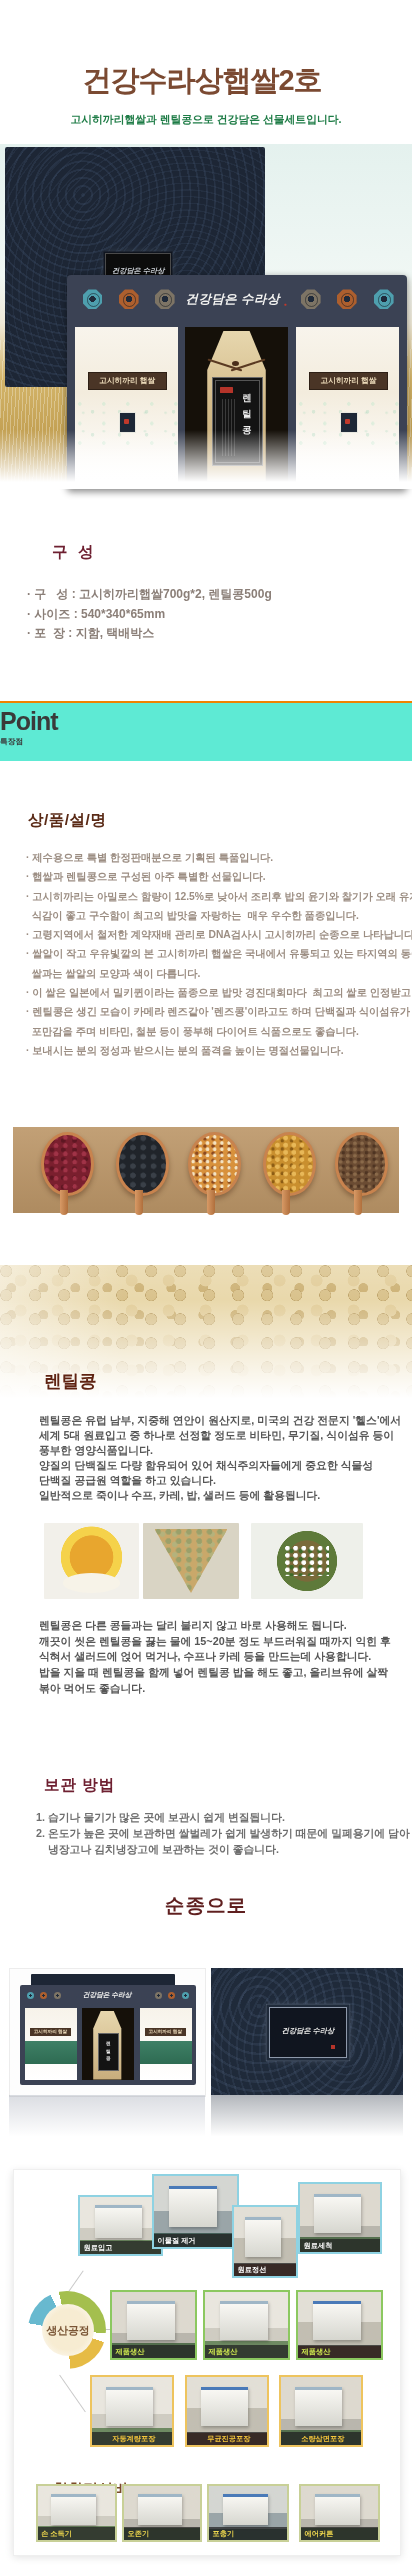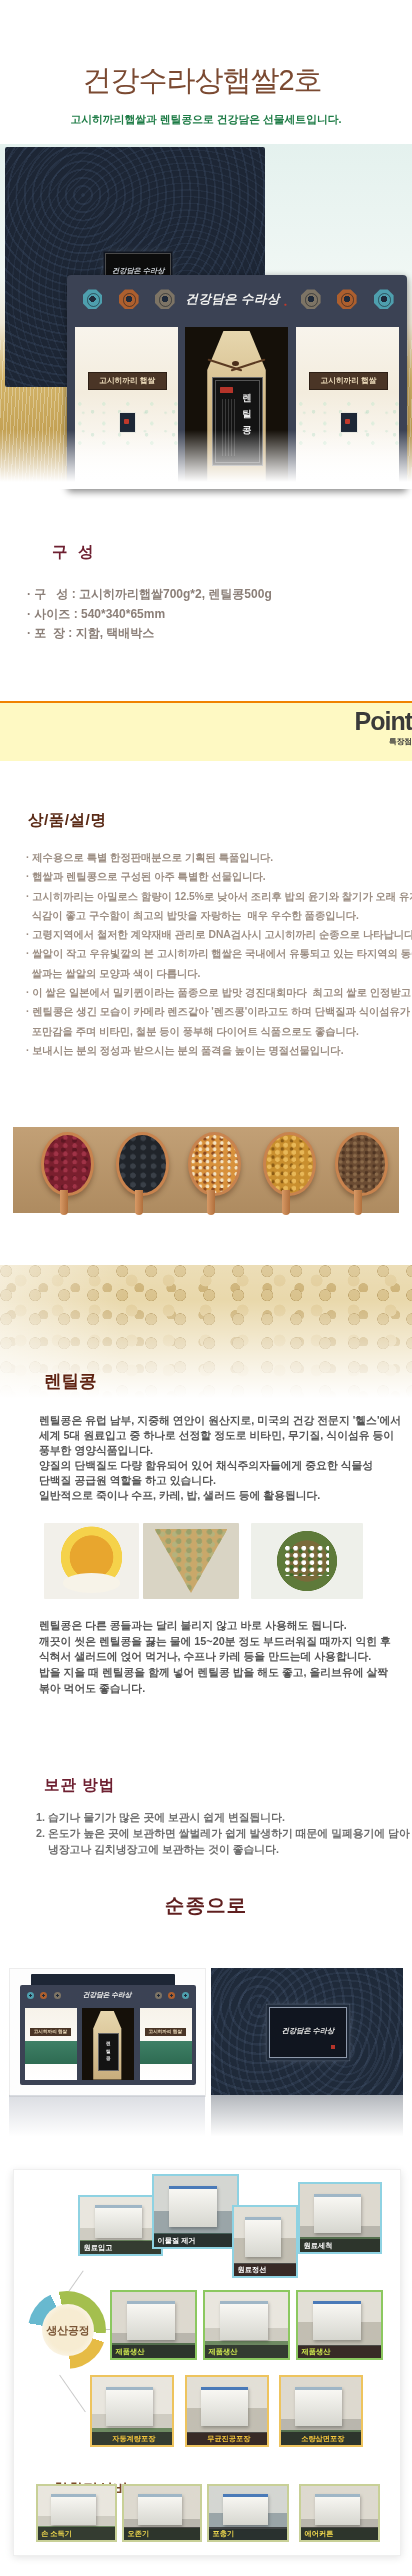--- a/index.html
+++ b/index.html
@@ -2,21 +2,21 @@
 <html style="font-size:8.2px"><head>
 <meta charset="utf-8">
 <style>
   html,body{margin:0;padding:0;background:#fff;}
   #page{position:relative;width:412px;height:3086px;margin:0 auto;background:#fff;
         font-family:"Liberation Sans","DejaVu Sans",sans-serif;overflow:hidden;}
   .abs{position:absolute;}
   .pre{white-space:pre;}
 
   
-  .main-title{top:61px;left:0;width:404px;text-align:center;font-size:29px;font-weight:normal;
+  .main-title{top:61px;left:0;width:404px;text-align:center;font-size:29px;font-weight:bold;
               color:#7b4a32;letter-spacing:-1px;}
   .main-sub{top:113px;left:0;width:412px;text-align:center;font-size:10.8px;font-weight:bold;color:#1e7c46;}
 
   
   .hero{top:144px;left:0;width:412px;height:345px;
         background:linear-gradient(180deg,#e4f1ee 0%,#f0f7f4 38%,#efe9d8 52%,#d3b469 68%,#b28c3c 100%);}
   .hero .wheat{left:0;top:196px;width:412px;height:149px;
         background:repeating-linear-gradient(93deg,rgba(255,255,250,.30) 0 1px,rgba(0,0,0,0) 1px 3.6px);}
   .hero-lid{left:5.2px;top:2.6px;width:260px;height:240px;background:#1d2635;border-radius:2.1px;
         background-image:repeating-radial-gradient(circle at 30% 20%,rgba(70,90,120,.25) 0 1.5px,rgba(0,0,0,0) 2.1px 8.2px),
@@ -63,22 +63,22 @@
   .plabel .cols{position:absolute;left:6.2px;top:20.6px;width:17.5px;height:57px;
         background:repeating-linear-gradient(90deg,#3a3a3a 0 0.5px,rgba(0,0,0,0) 0.5px 3.1px);}
   .hero-fade{left:0;top:286px;width:412px;height:59px;
         background:linear-gradient(180deg,rgba(255,255,255,0),#ffffff 88%);}
 
   
   .comp-heading{left:52px;top:542px;font-size:15.5px;font-weight:bold;color:#6e2031;letter-spacing:3.1px;}
   .comp-list{left:27px;top:585px;font-size:12px;font-weight:bold;color:#8b7f78;line-height:19.6px;}
 
   
-  .point-band{top:701px;left:0;width:412px;height:58px;background:#fef9c3;border-top:2.1px solid #f08300;
-        text-align:right;}
+  .point-band{top:701px;left:0;width:412px;height:58px;background:#5eead4;border-top:2.1px solid #f08300;
+        text-align:left;}
   .point-title{margin-top:4.1px;font-size:25px;font-weight:bold;color:#3a3a3a;letter-spacing:-1px;}
   .point-sub{font-size:7.7px;color:#3a3a3a;margin-top:0.5px;font-weight:bold;}
 
   
   .desc-heading{left:28px;top:810px;font-size:15.5px;font-weight:bold;color:#5a2a16;letter-spacing:0.5px;}
   .desc-list{left:26px;top:848px;font-size:10.3px;font-weight:bold;color:#9c8e83;line-height:19.3px;}
 
   
   .spoons{left:13px;top:1127px;width:386px;height:86px;background:linear-gradient(180deg,#c2a076,#ae8b60);}
   .spoon{top:5.2px;width:57px;height:77px;}

